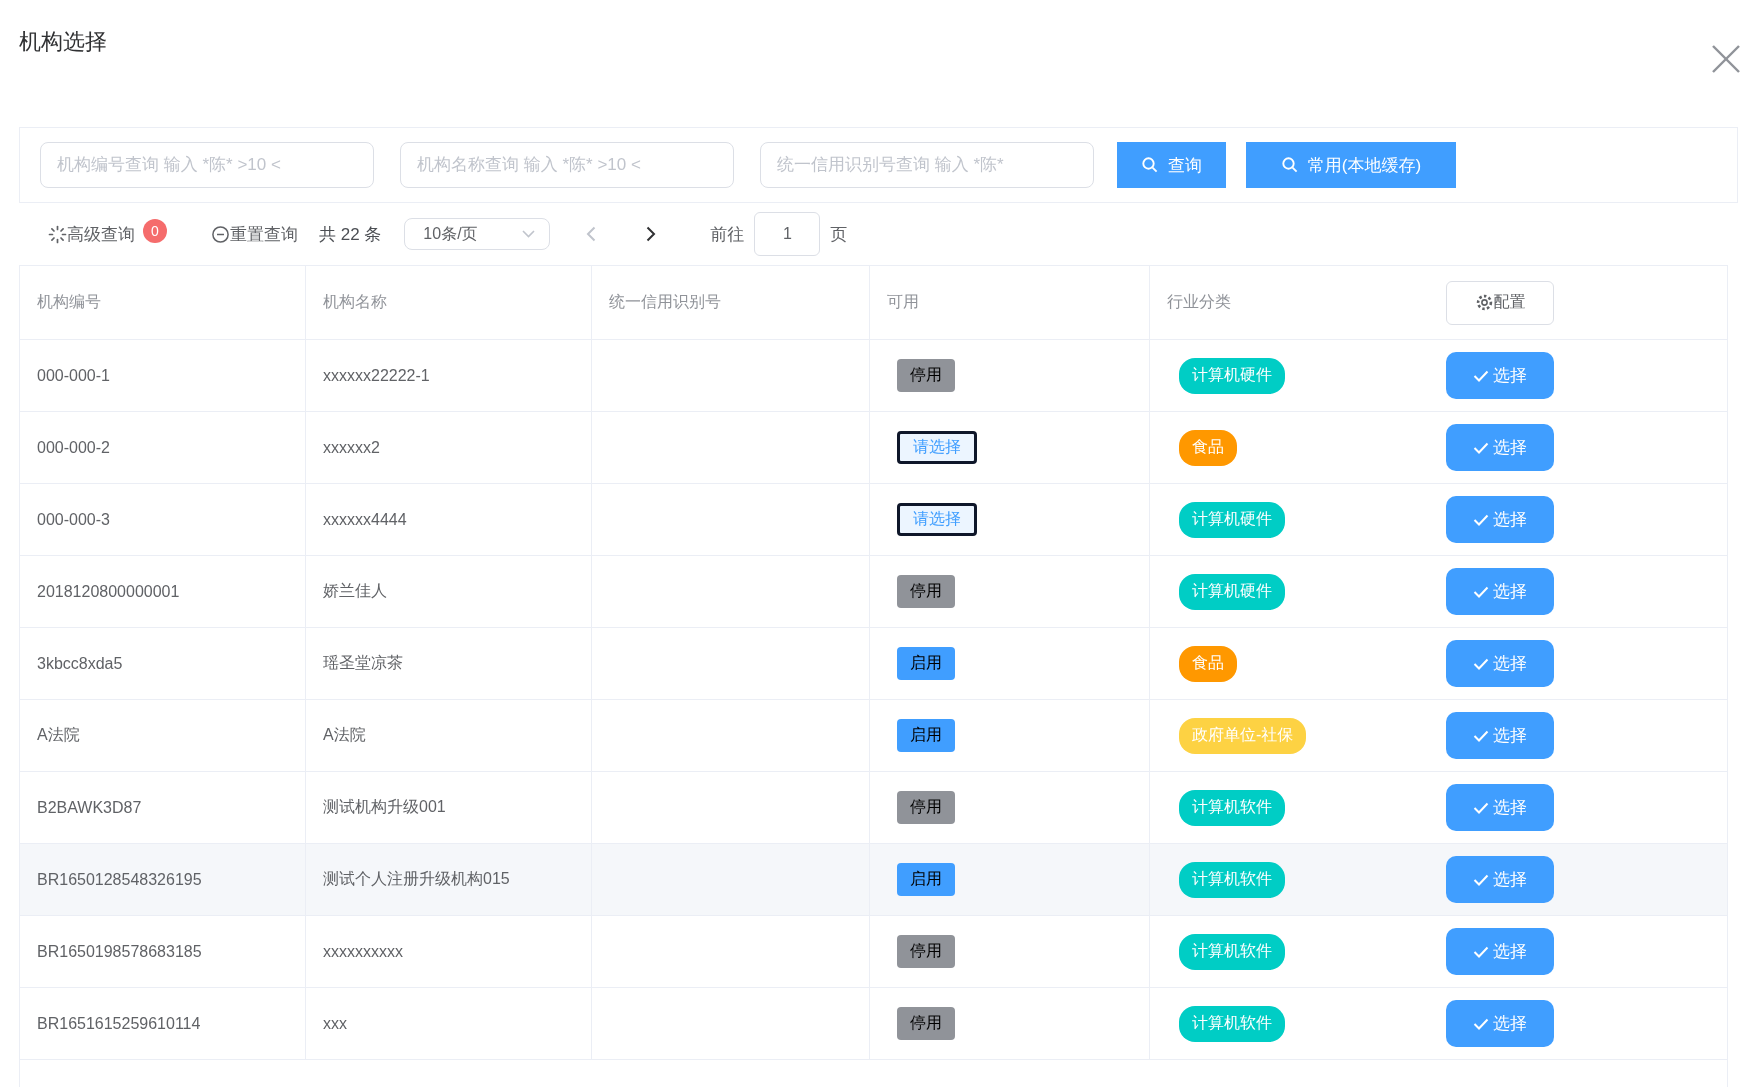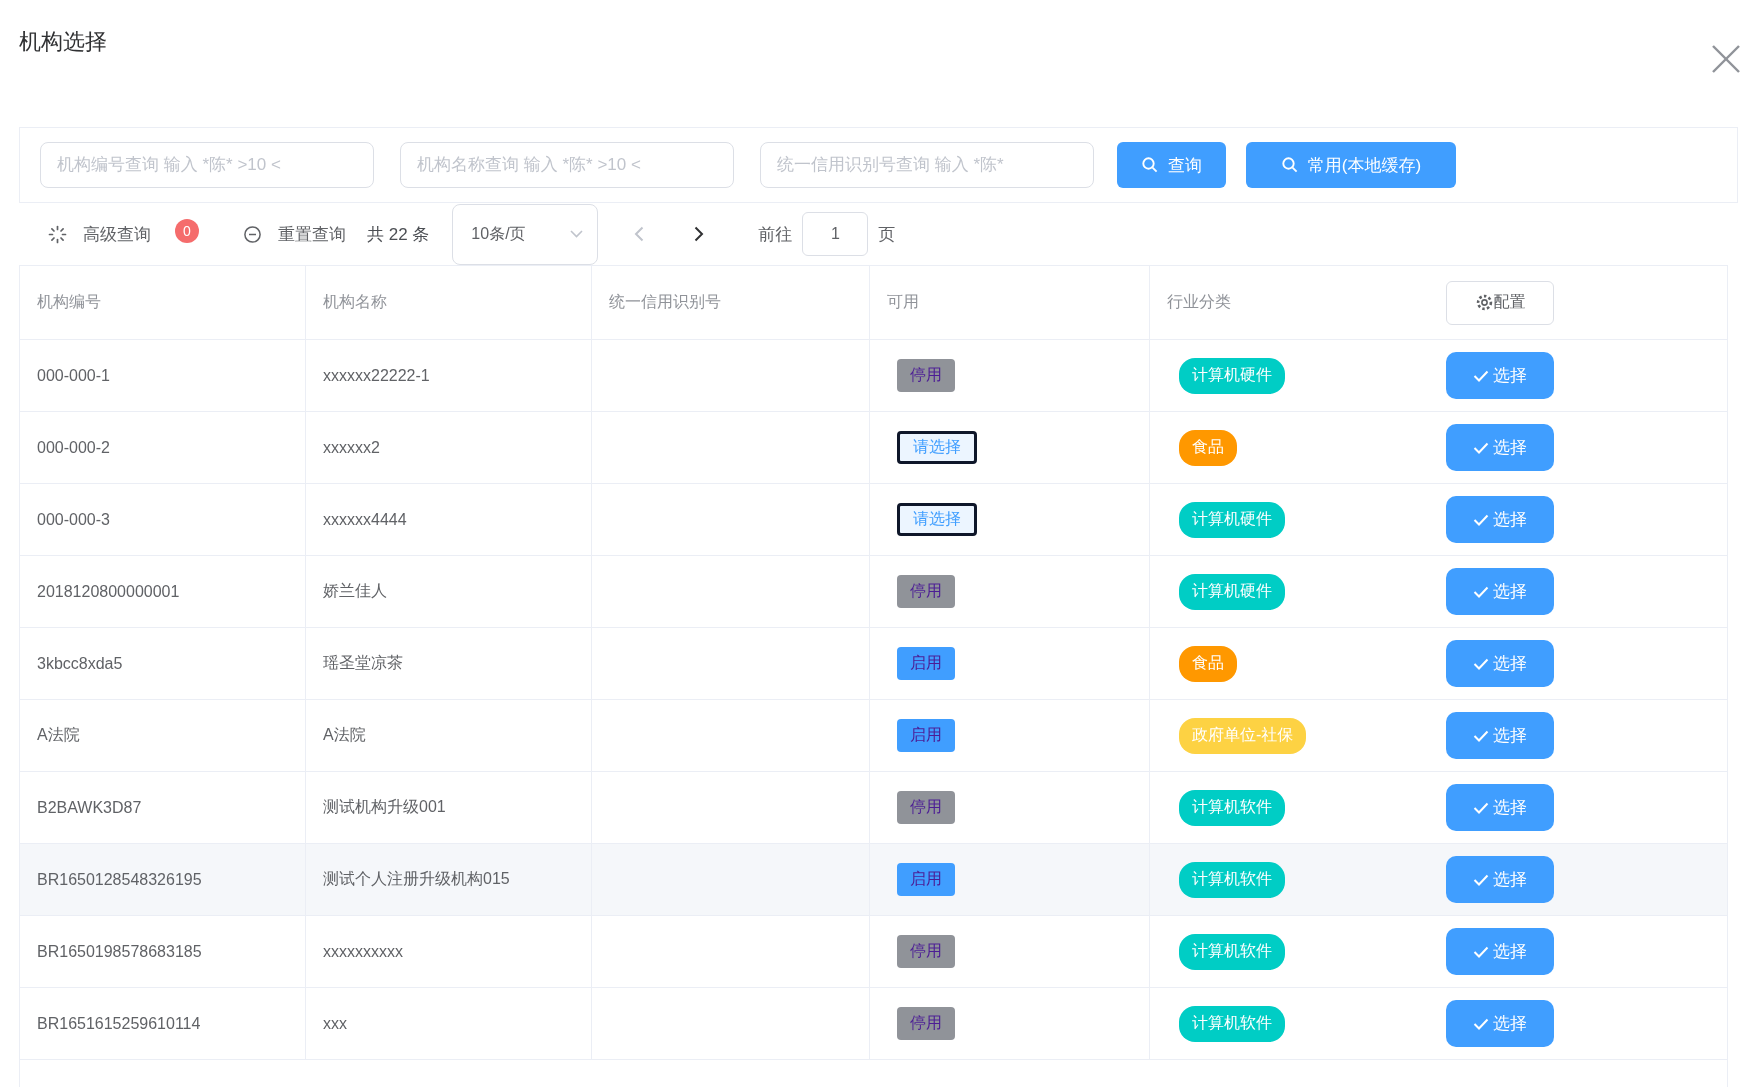--- a/index.html
+++ b/index.html
@@ -12,50 +12,50 @@
 
   
   .modal-title { margin:27px 0 0 0; font-size:22px; font-weight:400; color:#303133; line-height:30px; }
   .close-btn { position:absolute; top:12px; right:11px; width:40px; height:40px; border:none; background:transparent; cursor:pointer; display:flex; align-items:center; justify-content:center; padding:0; }
 
   
   .filter-box { margin-top:70px; height:76px; border:1px solid var(--border,#EBEEF5); display:flex; align-items:center; padding:0 20px; }
   .f-input { width:334px; height:46px; border:1px solid var(--input-border,#DCDFE6); border-radius:8px; padding:0 16px; font-size:17px; color:#606266; outline:none; font-family:inherit; }
   .f-input::placeholder { color:#C0C4CC; }
   .f-input + .f-input { margin-left:26px; }
-  .btn-primary { height:46px; border:none; border-radius:6px; background:var(--primary,#409EFF); color:#fff; font-size:17px; display:inline-flex; align-items:center; justify-content:center; gap:9px; cursor:pointer; font-family:inherit; }
+  .btn-primary { height:46px; border:none; border-radius:0; background:var(--primary,#409EFF); color:#fff; font-size:17px; display:inline-flex; align-items:center; justify-content:center; gap:9px; cursor:pointer; font-family:inherit; }
   .btn-query { width:109px; margin-left:23px; }
   .btn-cache { width:210px; margin-left:20px; }
 
   
   .toolbar { height:62px; display:flex; align-items:center; padding-left:29px; font-size:17px; color:#606266; }
-  .tb-link { display:inline-flex; align-items:center; gap:16px; background:none; border:none; font-size:17px; color:#606266; cursor:pointer; padding:0; font-family:inherit; }
+  .tb-link { display:inline-flex; align-items:center; gap:0; background:none; border:none; font-size:17px; color:#606266; cursor:pointer; padding:0; font-family:inherit; }
   .badge { display:inline-flex; min-width:24px; height:24px; padding:0 6px; border-radius:12px; background:var(--badge-red,#F56C6C); color:#fff; font-size:14px; align-items:center; justify-content:center; margin-left:8px; transform:translateY(-3px); }
   .reset { margin-left:44px; }
   .total { margin-left:21px; color:#4c4f54; }
-  .page-size { margin-left:23px; width:146px; height:61px; border:1px solid var(--input-border,#DCDFE6); border-radius:8px; display:inline-flex; align-items:center; justify-content:space-between; padding:0 14px 0 18px; font-size:16px; color:#606266; cursor:pointer; background:#fff; }
+  .page-size { margin-left:23px; width:146px; height:32px; border:1px solid var(--input-border,#DCDFE6); border-radius:8px; display:inline-flex; align-items:center; justify-content:space-between; padding:0 14px 0 18px; font-size:16px; color:#606266; cursor:pointer; background:#fff; }
   .pg-arrow { background:none; border:none; padding:0 14px; cursor:pointer; display:inline-flex; align-items:center; }
   .pg-prev { margin-left:22px; }
   .pg-next { margin-left:22px; }
   .goto-label { margin-left:40px; }
   .goto-input { width:66px; height:44px; margin:0 10px; border:1px solid var(--input-border,#DCDFE6); border-radius:6px; text-align:center; font-size:16px; color:#606266; outline:none; font-family:inherit; }
 
   
   .table { width:1709px; border:1px solid var(--border,#EBEEF5); border-bottom:none; }
   .thead, .trow { display:grid; grid-template-columns:286px 286px 278px 280px 271px 1fr; }
   .thead { height:74px; border-bottom:1px solid var(--border,#EBEEF5); color:#909399; font-size:16px; }
   .trow { height:72px; border-bottom:1px solid var(--border,#EBEEF5); font-size:16px; color:#606266; }
   .trow.shaded { background:#F5F7FA; }
   .cell { padding-left:17px; display:flex; align-items:center; height:100%; overflow:hidden; }
   .thead .cell:nth-child(-n+4), .trow .cell:nth-child(-n+4) { border-right:1px solid var(--border,#EBEEF5); }
   .cell.action { padding-left:25px; }
 
   .config-btn { width:108px; height:44px; border:1px solid var(--input-border,#DCDFE6); border-radius:6px; background:#fff; color:#606266; font-size:16px; display:inline-flex; align-items:center; justify-content:center; cursor:pointer; font-family:inherit; }
 
-  .stag { height:33px; padding:0 13px; border-radius:4px; font-size:16px; display:inline-flex; align-items:center; color:#4c1d95; margin-left:10px; white-space:nowrap; cursor:pointer; }
+  .stag { height:33px; padding:0 13px; border-radius:4px; font-size:16px; display:inline-flex; align-items:center; color:#000000; margin-left:10px; white-space:nowrap; cursor:pointer; }
   .stag.info { background:var(--tag-info,#909399); }
   .stag.primary { background:var(--primary,#409EFF); }
   .stag.plain { background:var(--tag-plain-bg,#ECF5FF); color:var(--primary,#409EFF); border:3px solid #0f172a; }
 
   .itag { height:36px; padding:0 13px; border-radius:16px; font-size:16px; display:inline-flex; align-items:center; color:#fff; margin-left:12px; white-space:nowrap; }
   .itag.teal { background:var(--tag-teal,#00CDC5); }
   .itag.orange { background:var(--tag-orange,#FF9800); }
   .itag.yellow { background:var(--tag-yellow,#FDD243); }
 
   .select-btn { width:108px; height:47px; border:none; border-radius:10px; background:var(--primary,#409EFF); color:#fff; font-size:17px; display:inline-flex; align-items:center; justify-content:center; gap:4px; cursor:pointer; font-family:inherit; }

